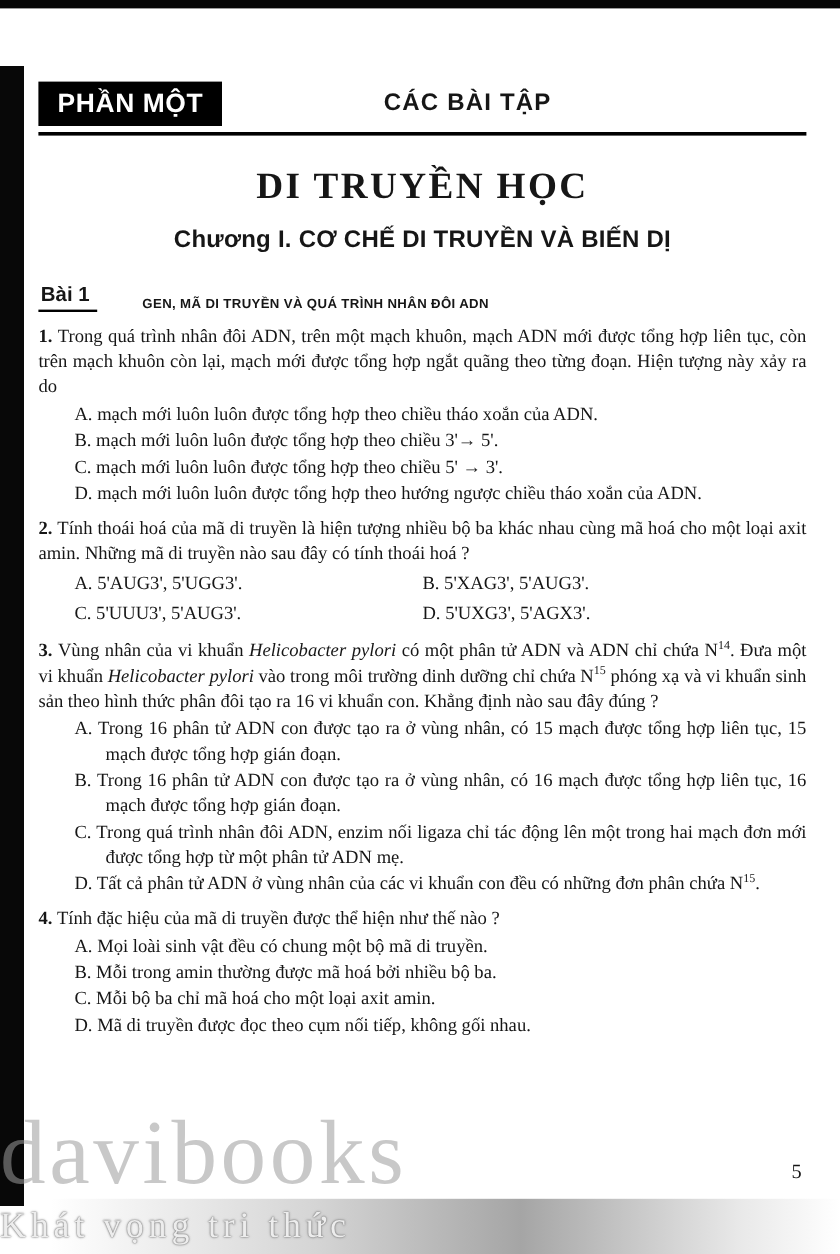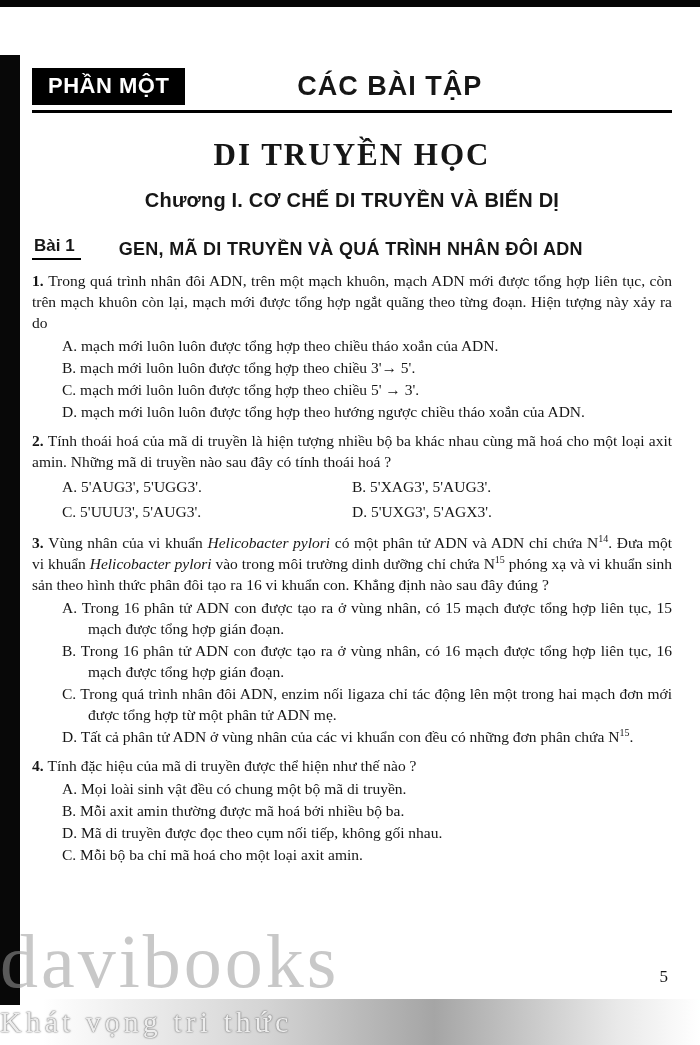--- a/index.html
+++ b/index.html
@@ -24,42 +24,42 @@
     background:#000;color:#fff;
     font-family:"Liberation Sans","DejaVu Sans",sans-serif;
     font-weight:bold;font-size:22px;
     padding:5px 16px 6px 16px;
     display:flex;align-items:center;
     letter-spacing:.5px;
   }
   .section-title{
     flex:1;text-align:center;align-self:center;
     font-family:"Liberation Sans","DejaVu Sans",sans-serif;
-    font-weight:bold;font-size:27px;letter-spacing:1px;
+    font-weight:bold;font-size:20px;letter-spacing:1px;
     padding-right:120px;
     margin-left:42px;
   }
 
   .main-title{
     margin-top:24px;text-align:center;
     font-weight:bold;font-size:31px;letter-spacing:2px;
   }
   .chapter-title{
     margin-top:16px;text-align:center;
     font-family:"Liberation Sans","DejaVu Sans",sans-serif;
     font-weight:bold;font-size:20px;letter-spacing:.2px;
   }
 
   .lesson-row{
     margin-top:24px;display:flex;align-items:flex-end;
     font-family:"Liberation Sans","DejaVu Sans",sans-serif;
     font-weight:bold;
   }
   .lesson-label{font-size:17px;border-bottom:2.5px solid #000;padding:0 6px 2px 2px;}
-  .lesson-title{font-size:18px;margin-left:38px;letter-spacing:.3px;}
+  .lesson-title{font-size:11px;margin-left:38px;letter-spacing:.3px;}
 
   
   .questions{margin-top:10px;font-size:15.5px;line-height:21px;}
   .question{margin-bottom:5px;}
   .stem{margin:8px 0 2px 0;text-align:justify;}
   .qnum{font-weight:bold;}
   sup{font-size:10px;line-height:0;}
   .options{margin-left:30px;}
   .option{padding-left:26px;text-indent:-26px;text-align:justify;margin:1px 0;}
   .options.two-col{display:grid;grid-template-columns:1fr 1fr;column-gap:10px;margin-right:40px;}
@@ -142,23 +142,23 @@
             <div class="option"><span>A. </span><span>Trong 16 phân tử ADN con được tạo ra ở vùng nhân, có 15 mạch được tổng hợp liên tục, 15 mạch được tổng hợp gián đoạn.</span></div>
             <div class="option"><span>B. </span><span>Trong 16 phân tử ADN con được tạo ra ở vùng nhân, có 16 mạch được tổng hợp liên tục, 16 mạch được tổng hợp gián đoạn.</span></div>
             <div class="option"><span>C. </span><span>Trong quá trình nhân đôi ADN, enzim nối ligaza chỉ tác động lên một trong hai mạch đơn mới được tổng hợp từ một phân tử ADN mẹ.</span></div>
             <div class="option"><span>D. </span><span>Tất cả phân tử ADN ở vùng nhân của các vi khuẩn con đều có những đơn phân chứa N</span><sup>15</sup><span>.</span></div>
           </div>
         </div>
         <div class="question">
           <p class="stem"><span class="qnum">4. </span><span>Tính đặc hiệu của mã di truyền được thể hiện như thế nào ?</span></p>
           <div class="options">
             <div class="option"><span>A. </span><span>Mọi loài sinh vật đều có chung một bộ mã di truyền.</span></div>
-            <div class="option"><span>B. </span><span>Mỗi axit amin thường được mã hoá bởi nhiều bộ ba.</span></div>
+            <div class="option"><span>B. </span><span>Mỗi trong amin thường được mã hoá bởi nhiều bộ ba.</span></div>
+            <div class="option"><span>C. </span><span>Mỗi bộ ba chỉ mã hoá cho một loại axit amin.</span></div>
             <div class="option"><span>D. </span><span>Mã di truyền được đọc theo cụm nối tiếp, không gối nhau.</span></div>
-            <div class="option"><span>C. </span><span>Mỗi bộ ba chỉ mã hoá cho một loại axit amin.</span></div>
           </div>
         </div>
       </div>
 
   </div>
 
   <div class="wm-big">davibooks</div>
   <div class="wm-band">
     <span class="wm-small">Khát vọng tri thức</span>
   </div>

